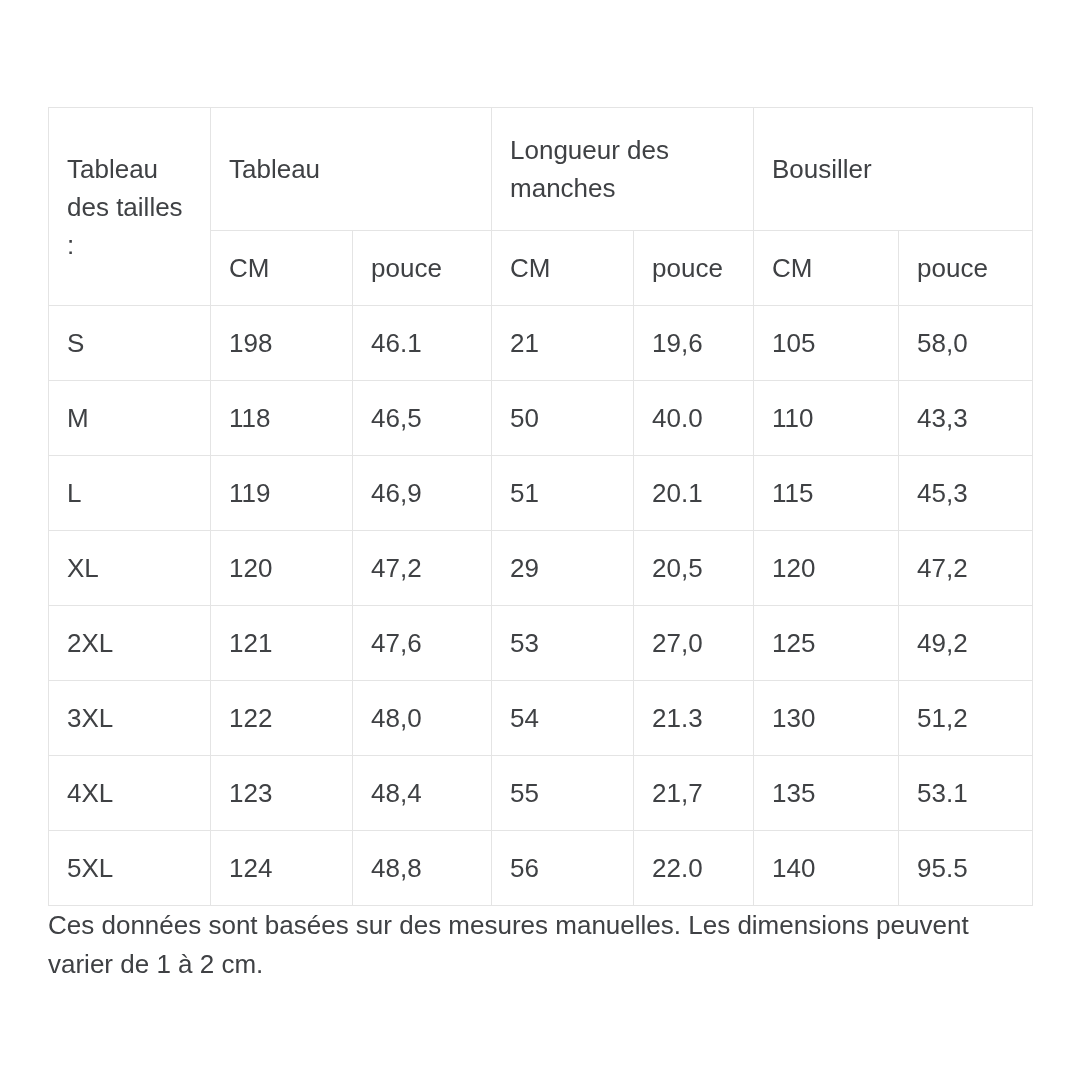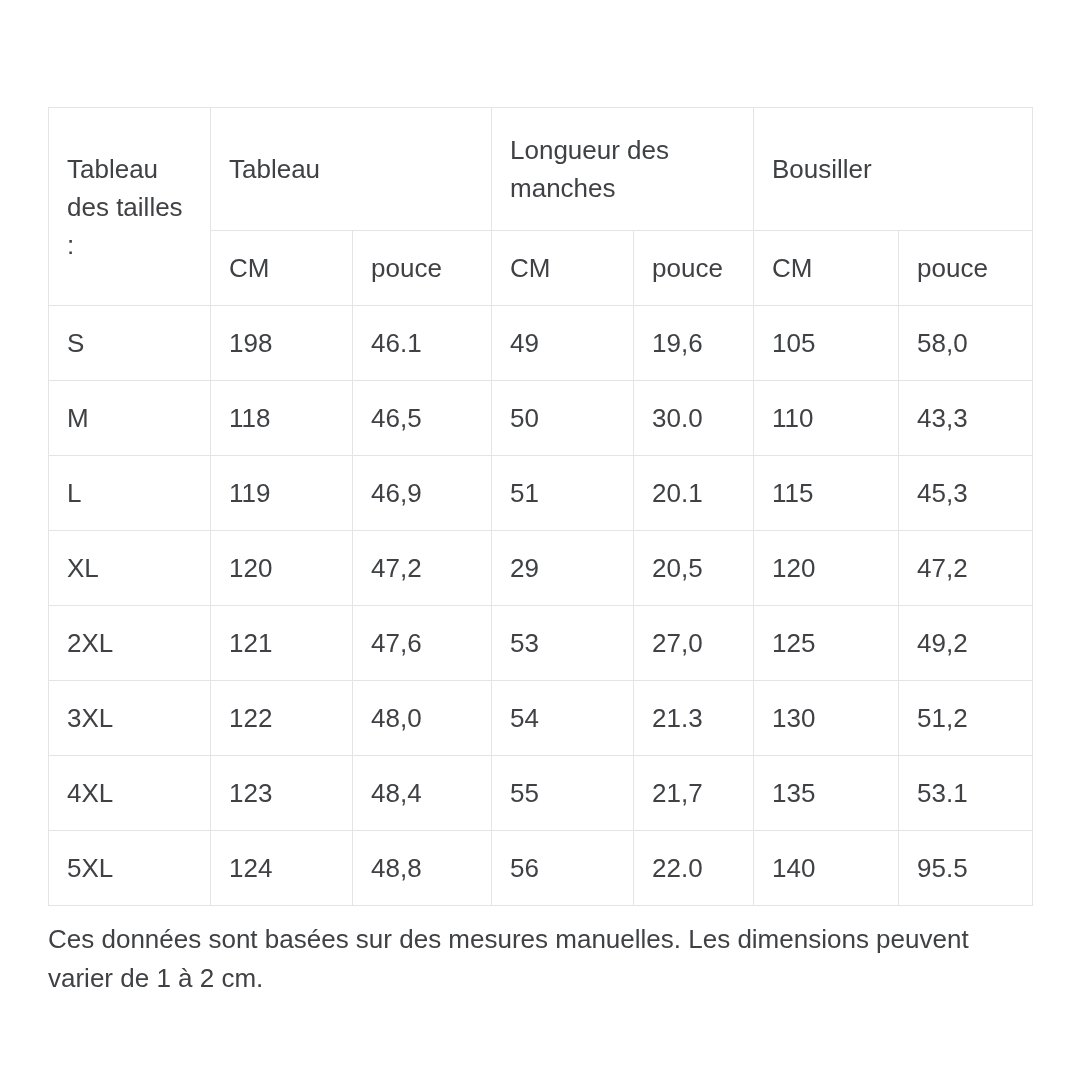--- a/index.html
+++ b/index.html
@@ -36,21 +36,20 @@
     vertical-align: middle;
     padding: 18px 18px;
     line-height: 38px;
     background: #ffffff;
   }
   table.size-chart tr.group-row th {
     padding-top: 23px;
     padding-bottom: 23px;
   }
   .footer-note {
-    margin-top: 14px;
     width: 992px;
     font-size: 26px;
     line-height: 39px;
     color: #3f4144;
   }
 </style>
 </head>
 <body>
 
 <div class="page">
@@ -77,31 +76,31 @@
           <th>pouce</th>
           <th>CM</th>
           <th>pouce</th>
           <th>CM</th>
           <th>pouce</th>
         </tr>
         <tr>
           <td>S</td>
           <td>198</td>
           <td>46.1</td>
-          <td>49</td>
+          <td>21</td>
           <td>19,6</td>
           <td>105</td>
           <td>58,0</td>
         </tr>
         <tr>
           <td>M</td>
           <td>118</td>
           <td>46,5</td>
           <td>50</td>
-          <td>30.0</td>
+          <td>40.0</td>
           <td>110</td>
           <td>43,3</td>
         </tr>
         <tr>
           <td>L</td>
           <td>119</td>
           <td>46,9</td>
           <td>51</td>
           <td>20.1</td>
           <td>115</td>

